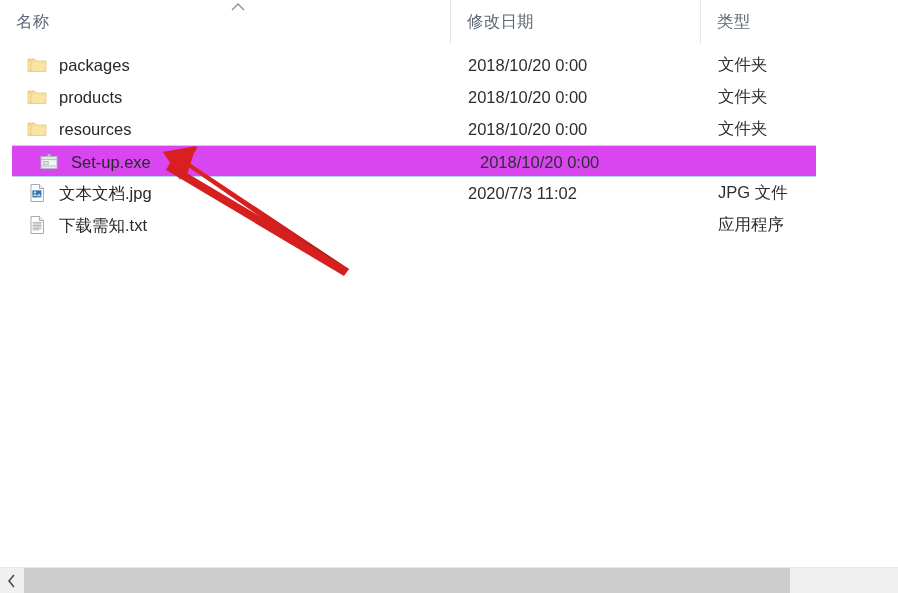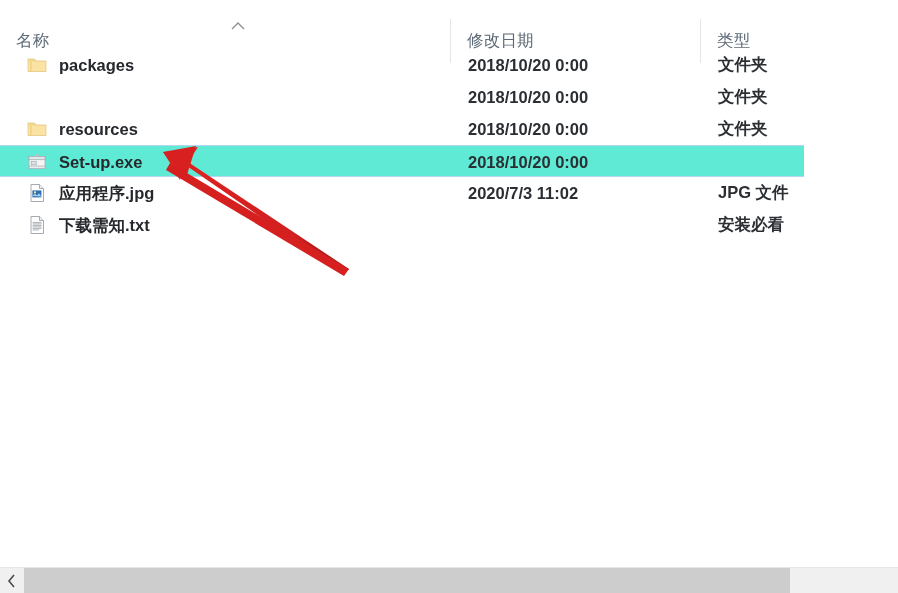--- a/index.html
+++ b/index.html
@@ -25,21 +25,20 @@
     background: #ffffff;
   }
 
   
   #column-header {
     position: absolute;
     left: 0; top: 0;
     width: 898px;
     height: 44px;
     background: #ffffff;
-    margin-top: 19px;
   }
   .col-head {
     position: absolute;
     top: 0;
     height: 44px;
     box-sizing: border-box;
     display: flex;
     align-items: center;
     font-size: 16.5px;
     color: #5d6a77;
@@ -69,26 +68,26 @@
     position: absolute;
     left: 0;
     top: 49px;
     width: 898px;
   }
   .file-row {
     position: relative;
     height: 32px;
     width: 804px;
     box-sizing: border-box;
-    font-weight: bold;
   }
   .file-row.selected {
-    background: #5eead4;
+    background: #d946ef;
     border-top: 1px solid #b3d7f2;
     border-bottom: 1px solid #b3d7f2;
+    margin-left: 12px;
   }
 
   .cell {
     position: absolute;
     top: 0;
     height: 32px;
     display: flex;
     align-items: center;
     font-size: 16.5px;
     color: #25292d;
@@ -234,20 +233,31 @@
             <path d="M2 5 h6.5 l1.6 2 H20 v10.5 H2 Z" fill="none" stroke="#e3c47d" stroke-width="0.7"></path>
           </svg>
         </span>
         <span class="name-text">packages</span>
       </div>
       <div class="cell cell-date">2018/10/20 0:00</div>
       <div class="cell cell-type">文件夹</div>
     </div>
 
     <div class="file-row">
+      <div class="cell cell-name">
+        <span class="row-icon">
+          <svg width="22" height="22" viewBox="0 0 22 22">
+            <path d="M2 5 h6.5 l1.6 2 H20 v10.5 H2 Z" fill="#f5d88f"></path>
+            <path d="M2 7.6 h18 v9.9 H2 Z" fill="#fbe3a4"></path>
+            <path d="M4.4 7.6 h1.1 v9.9 H4.4 Z" fill="#eccb78"></path>
+            <path d="M2 5 h6.5 l1.6 2 H20 v10.5 H2 Z" fill="none" stroke="#e3c47d" stroke-width="0.7"></path>
+          </svg>
+        </span>
+        <span class="name-text">products</span>
+      </div>
       <div class="cell cell-date">2018/10/20 0:00</div>
       <div class="cell cell-type">文件夹</div>
     </div>
 
     <div class="file-row">
       <div class="cell cell-name">
         <span class="row-icon">
           <svg width="22" height="22" viewBox="0 0 22 22">
             <path d="M2 5 h6.5 l1.6 2 H20 v10.5 H2 Z" fill="#f5d88f"></path>
             <path d="M2 7.6 h18 v9.9 H2 Z" fill="#fbe3a4"></path>
@@ -281,21 +291,21 @@
       <div class="cell cell-name">
         <span class="row-icon">
           <svg width="22" height="22" viewBox="0 0 22 22">
             <path d="M5 2.5 h8.5 l4 4 V19.5 H5 Z" fill="#ffffff" stroke="#9aa2a9" stroke-width="0.9"></path>
             <path d="M13.5 2.5 v4 h4" fill="#eef0f2" stroke="#9aa2a9" stroke-width="0.9"></path>
             <rect x="6.4" y="8.4" width="9" height="7" fill="#2f6fae"></rect>
             <path d="M6.4 14 l2.6 -2.6 l2.1 2.1 l1.8 -2.3 l2.5 3.2 Z" fill="#9fd0f0"></path>
             <circle cx="9" cy="10.3" r="1.1" fill="#ffe9a8"></circle>
           </svg>
         </span>
-        <span class="name-text">应用程序.jpg</span>
+        <span class="name-text">文本文档.jpg</span>
       </div>
       <div class="cell cell-date">2020/7/3 11:02</div>
       <div class="cell cell-type">JPG 文件</div>
     </div>
 
     <div class="file-row">
       <div class="cell cell-name">
         <span class="row-icon">
           <svg width="22" height="22" viewBox="0 0 22 22">
             <path d="M5 2.5 h8.5 l4 4 V19.5 H5 Z" fill="#ffffff" stroke="#9aa2a9" stroke-width="0.9"></path>
@@ -305,21 +315,21 @@
               <line x1="6.6" y1="9.9" x2="15.6" y2="9.9"></line>
               <line x1="6.6" y1="11.4" x2="15.6" y2="11.4"></line>
               <line x1="6.6" y1="12.9" x2="15.6" y2="12.9"></line>
               <line x1="6.6" y1="14.4" x2="15.6" y2="14.4"></line>
               <line x1="6.6" y1="15.9" x2="13.2" y2="15.9"></line>
             </g>
           </svg>
         </span>
         <span class="name-text">下载需知.txt</span>
       </div>
-      <div class="cell cell-type">安装必看</div>
+      <div class="cell cell-type">应用程序</div>
     </div>
 
   </div>
 
   <svg id="annotation-arrow" viewBox="0 0 898 593">
     <defs>
       <linearGradient id="arrowGrad" x1="0" y1="0" x2="1" y2="1">
         <stop offset="0%" stop-color="#e02222"></stop>
         <stop offset="70%" stop-color="#d01f1f"></stop>
         <stop offset="100%" stop-color="#8c1414"></stop>

